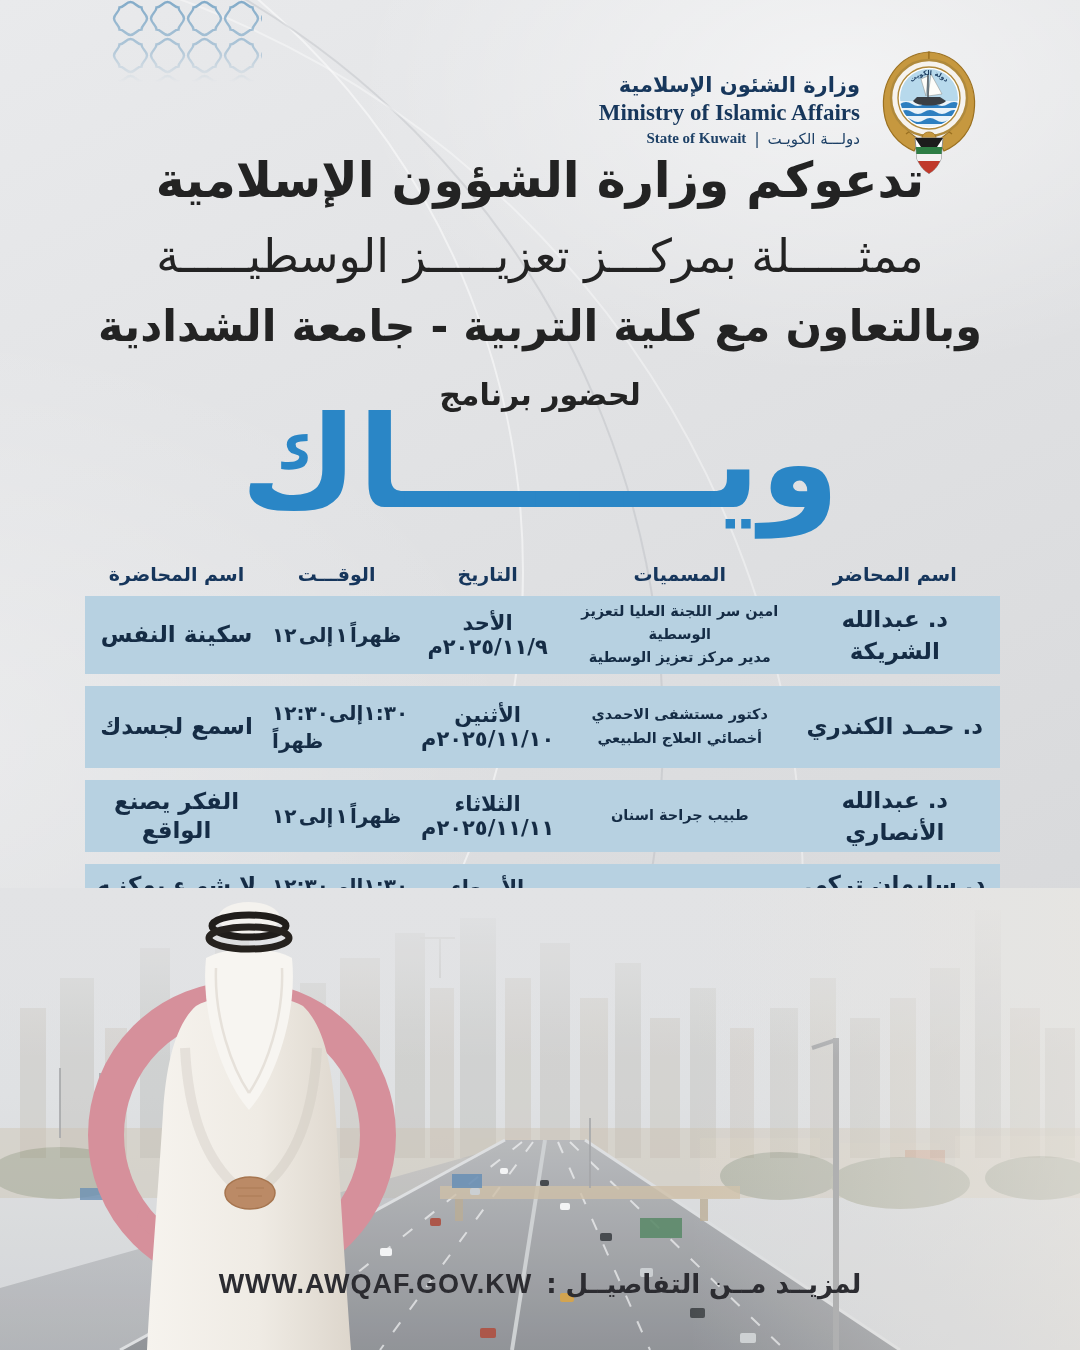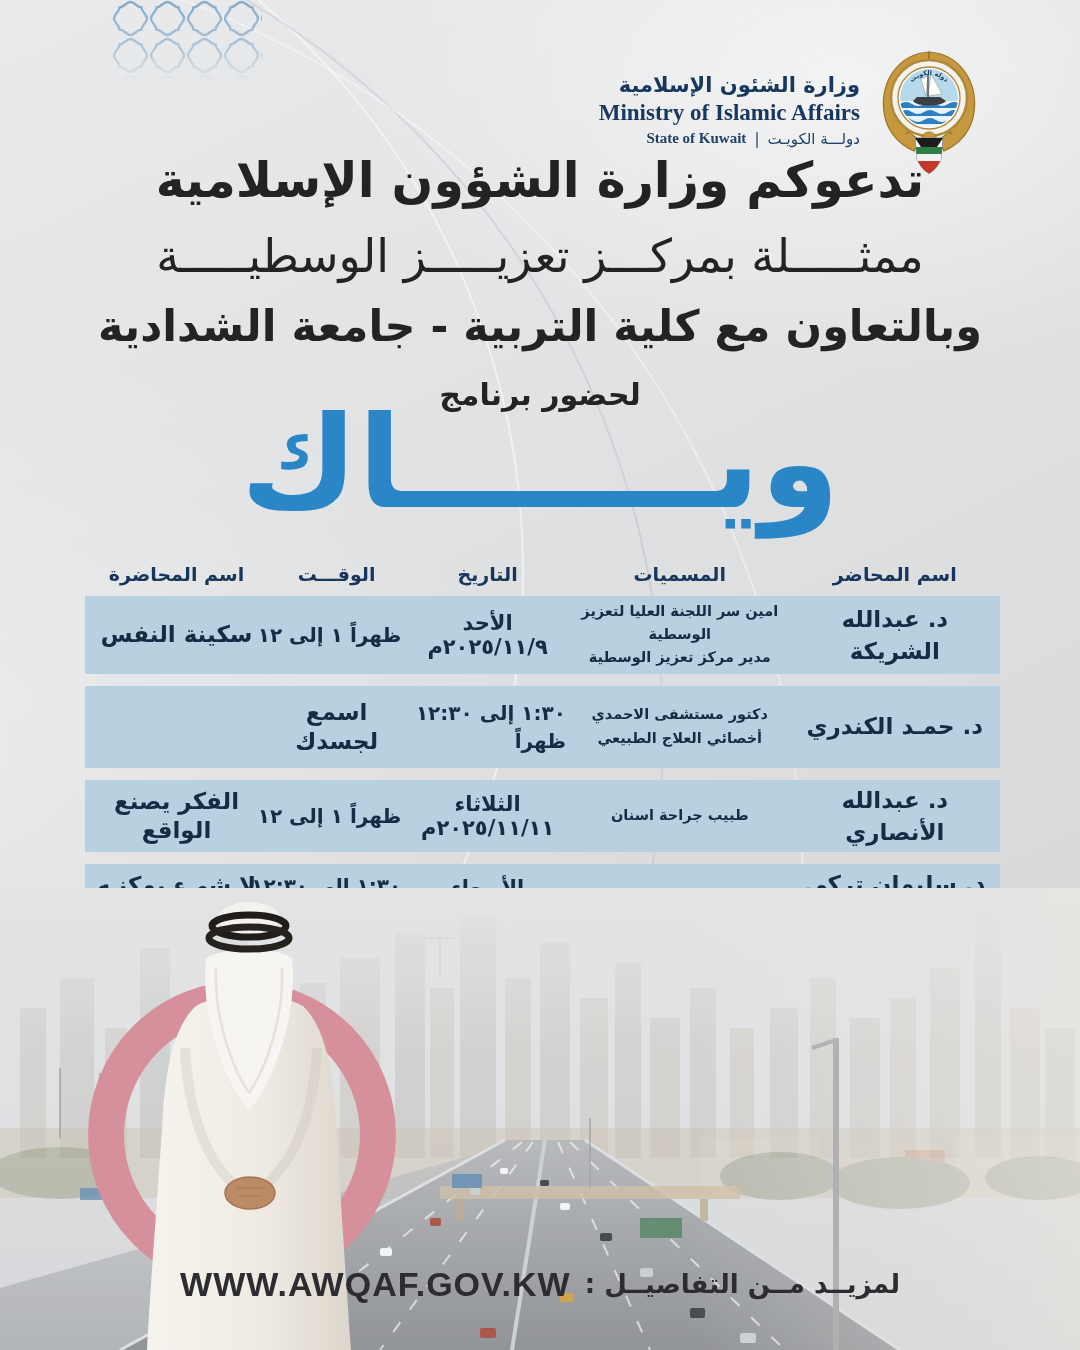--- a/index.html
+++ b/index.html
@@ -40,29 +40,29 @@
   .schedule{position:absolute;left:85px;top:552px;width:915px;direction:rtl;}
   .srow,.shead{display:grid;grid-template-columns:23% 24% 18% 15% 20%;align-items:center;}
   .shead{height:44px;color:#16365c;font-weight:bold;font-size:19px;text-align:center;}
   .srow{background:#b7d1e1;margin-bottom:12px;text-align:center;color:#152c45;padding:4px 0;}
   .r1{min-height:58px;} .r2{min-height:74px;} .r3{min-height:46px;} .r4{min-height:48px;}
   .cell{padding:0 4px;}
   .lect{font-size:23px;font-weight:bold;line-height:1.4;}
   .titles{font-size:14.5px;font-weight:bold;line-height:1.6;}
   .date{font-size:21px;font-weight:bold;}
   .time{font-size:20px;font-weight:bold;}
-  .tline{display:flex;direction:ltr;justify-content:flex-end;gap:7px;line-height:1.4;}
+  .tline{display:flex;direction:ltr;justify-content:space-between;line-height:1.4;}
   .lecture{font-size:23px;font-weight:bold;line-height:1.25;}
 
   
   .photo{position:absolute;left:0;bottom:0;width:1080px;height:462px;}
   .footer{position:absolute;top:1262px;left:0;width:100%;height:44px;display:flex;direction:rtl;
     justify-content:center;align-items:center;gap:14px;color:#2c2c31;z-index:5;}
   .footer .lbl{font-size:26px;font-weight:bold;}
-  .footer .url{font-size:34px;font-weight:bold;font-family:"Liberation Sans",sans-serif;letter-spacing:1px;direction:ltr;}
+  .footer .url{font-size:27px;font-weight:bold;font-family:"Liberation Sans",sans-serif;letter-spacing:1px;direction:ltr;}
 </style>
 </head>
 <body>
 
 <div class="poster">
   <div class="bg-swirls"></div>
   <div class="arc a1"></div>
   <div class="arc a2"></div>
   <div class="arc a3"></div>
 
@@ -179,20 +179,21 @@
     </div>
 
     <div class="srow r2">
       <div class="cell lect">
         <div>د. حمـد الكندري</div>
       </div>
       <div class="cell titles">
         <div>دكتور مستشفى الاحمدي</div>
         <div>أخصائي العلاج الطبيعي</div>
       </div>
+      <div class="cell date">الأثنين ٢٠٢٥/١١/١٠م</div>
       <div class="cell time">
         <div class="tline">
           <span>١٢:٣٠</span>
           <span>إلى</span>
           <span>١:٣٠</span>
         </div>
         <div class="tline">
           <span>ظهراً</span>
         </div>
       </div>

